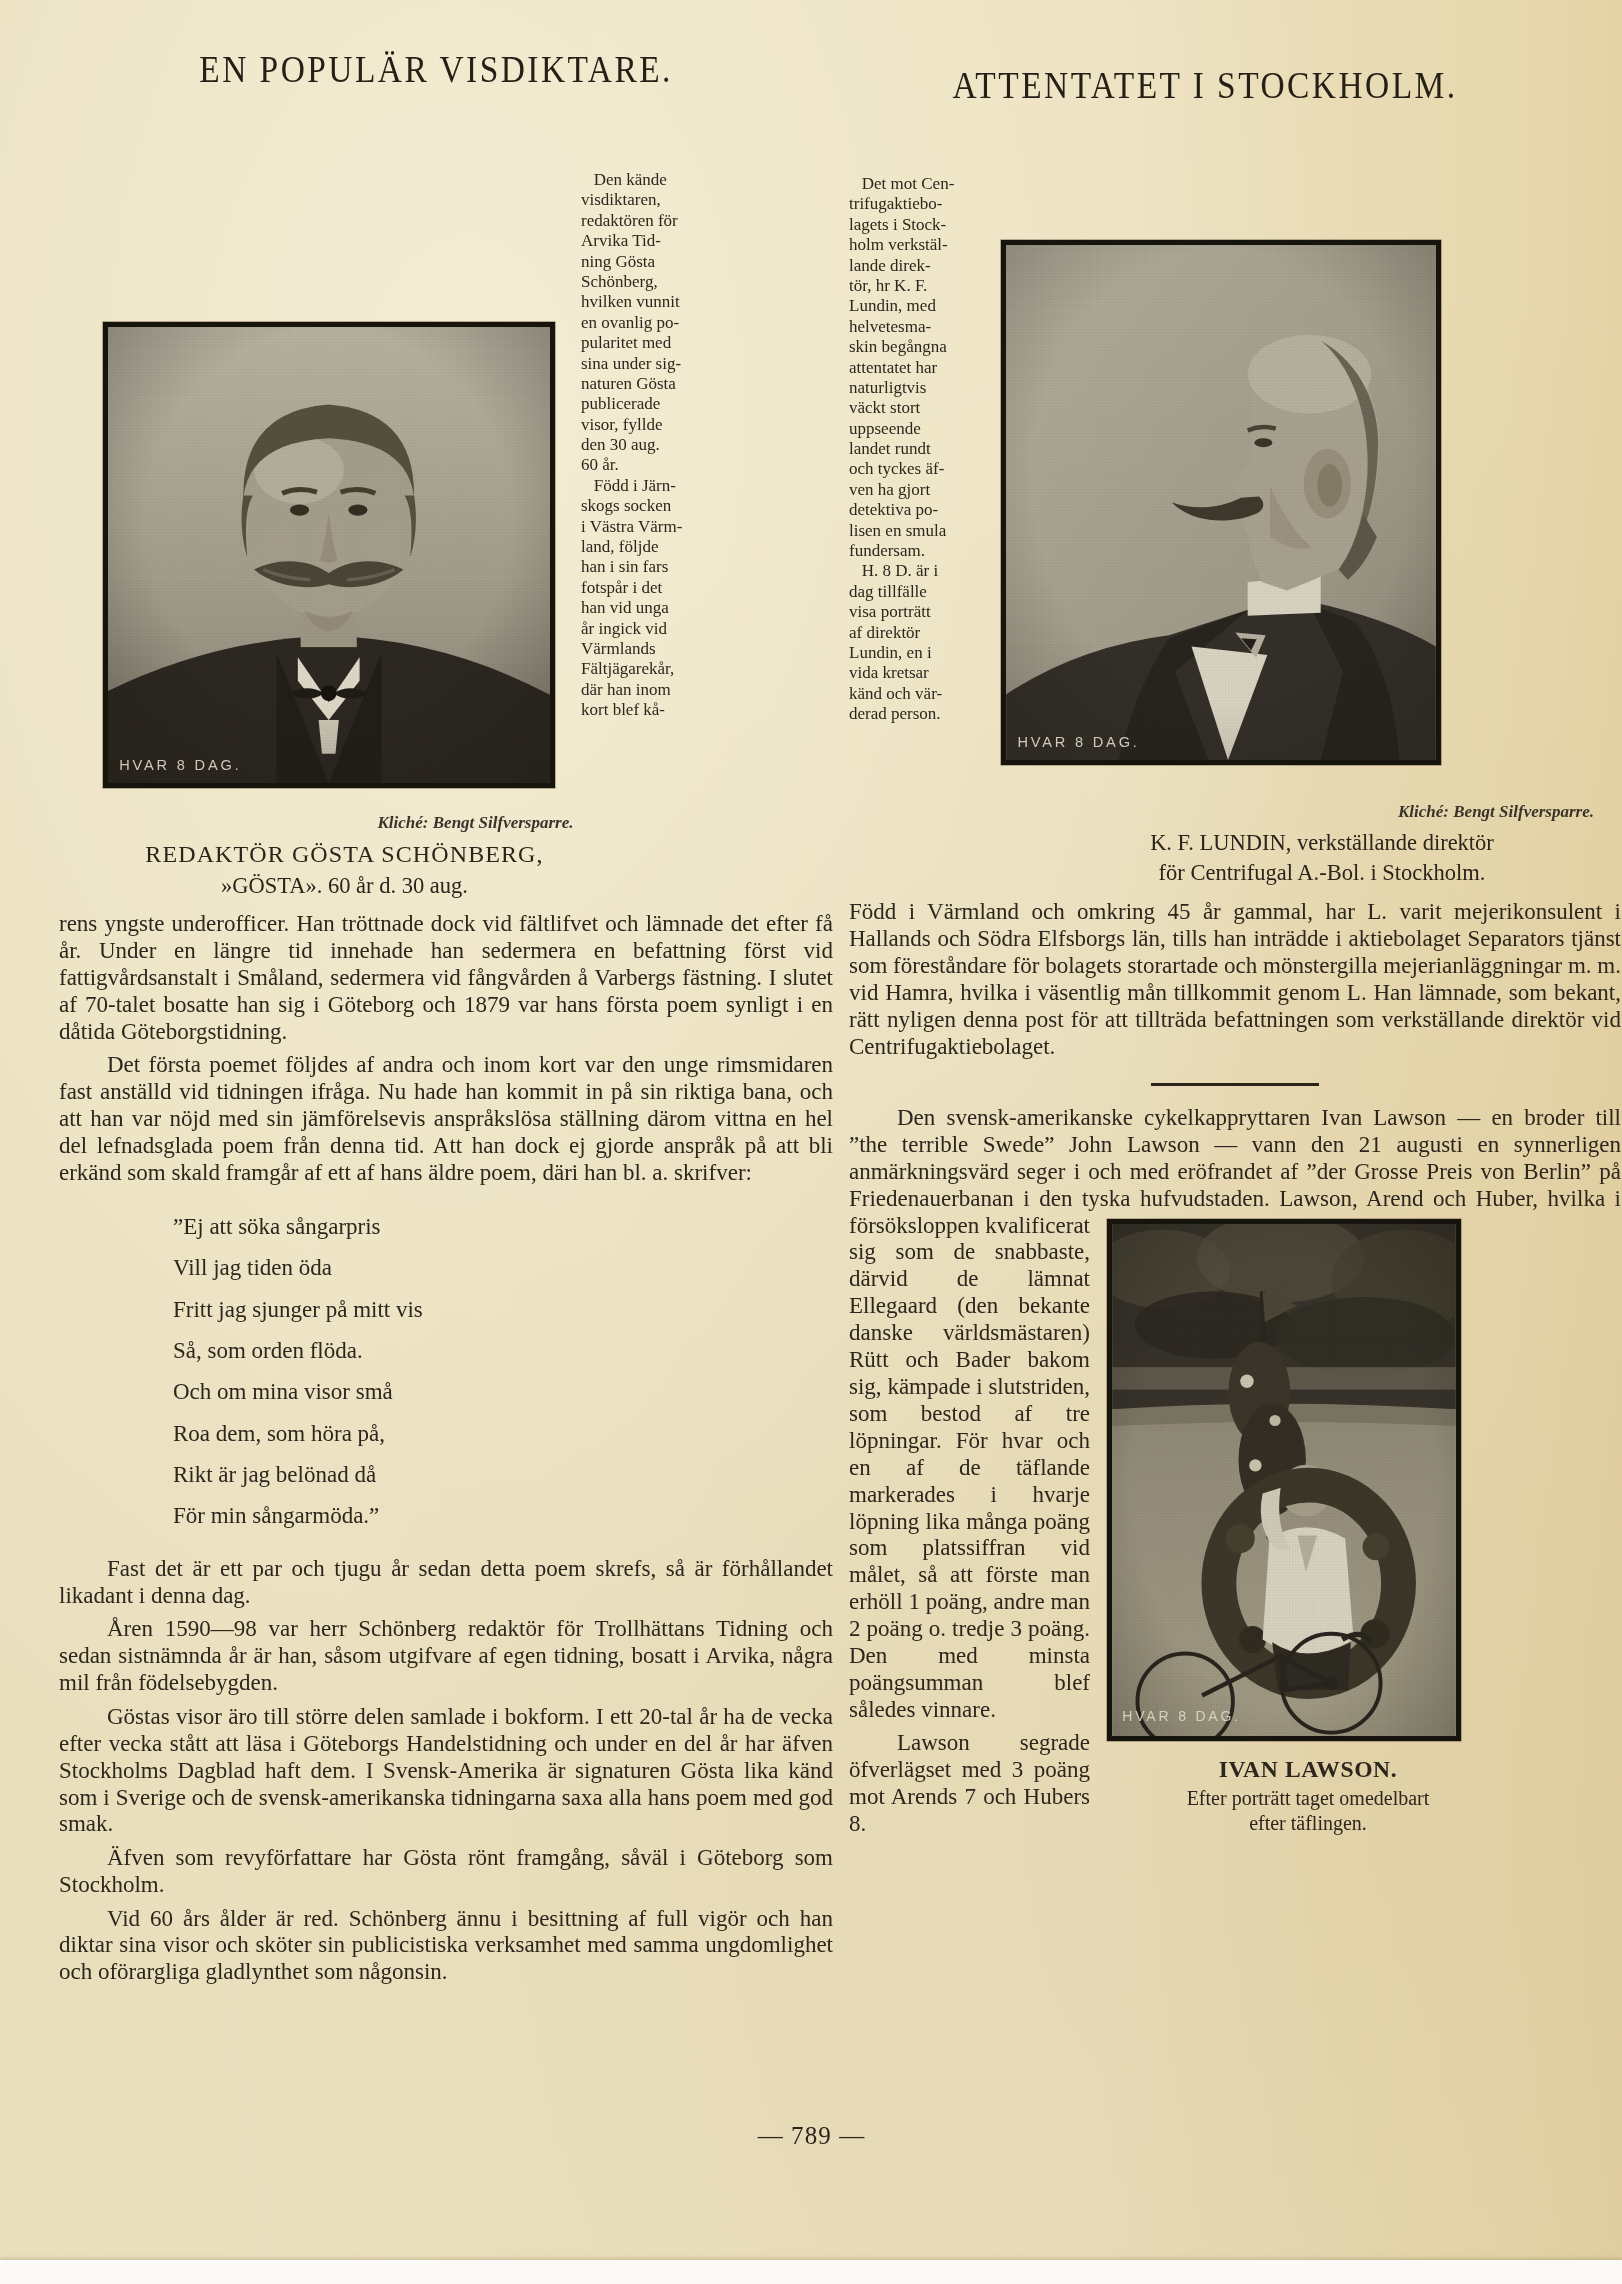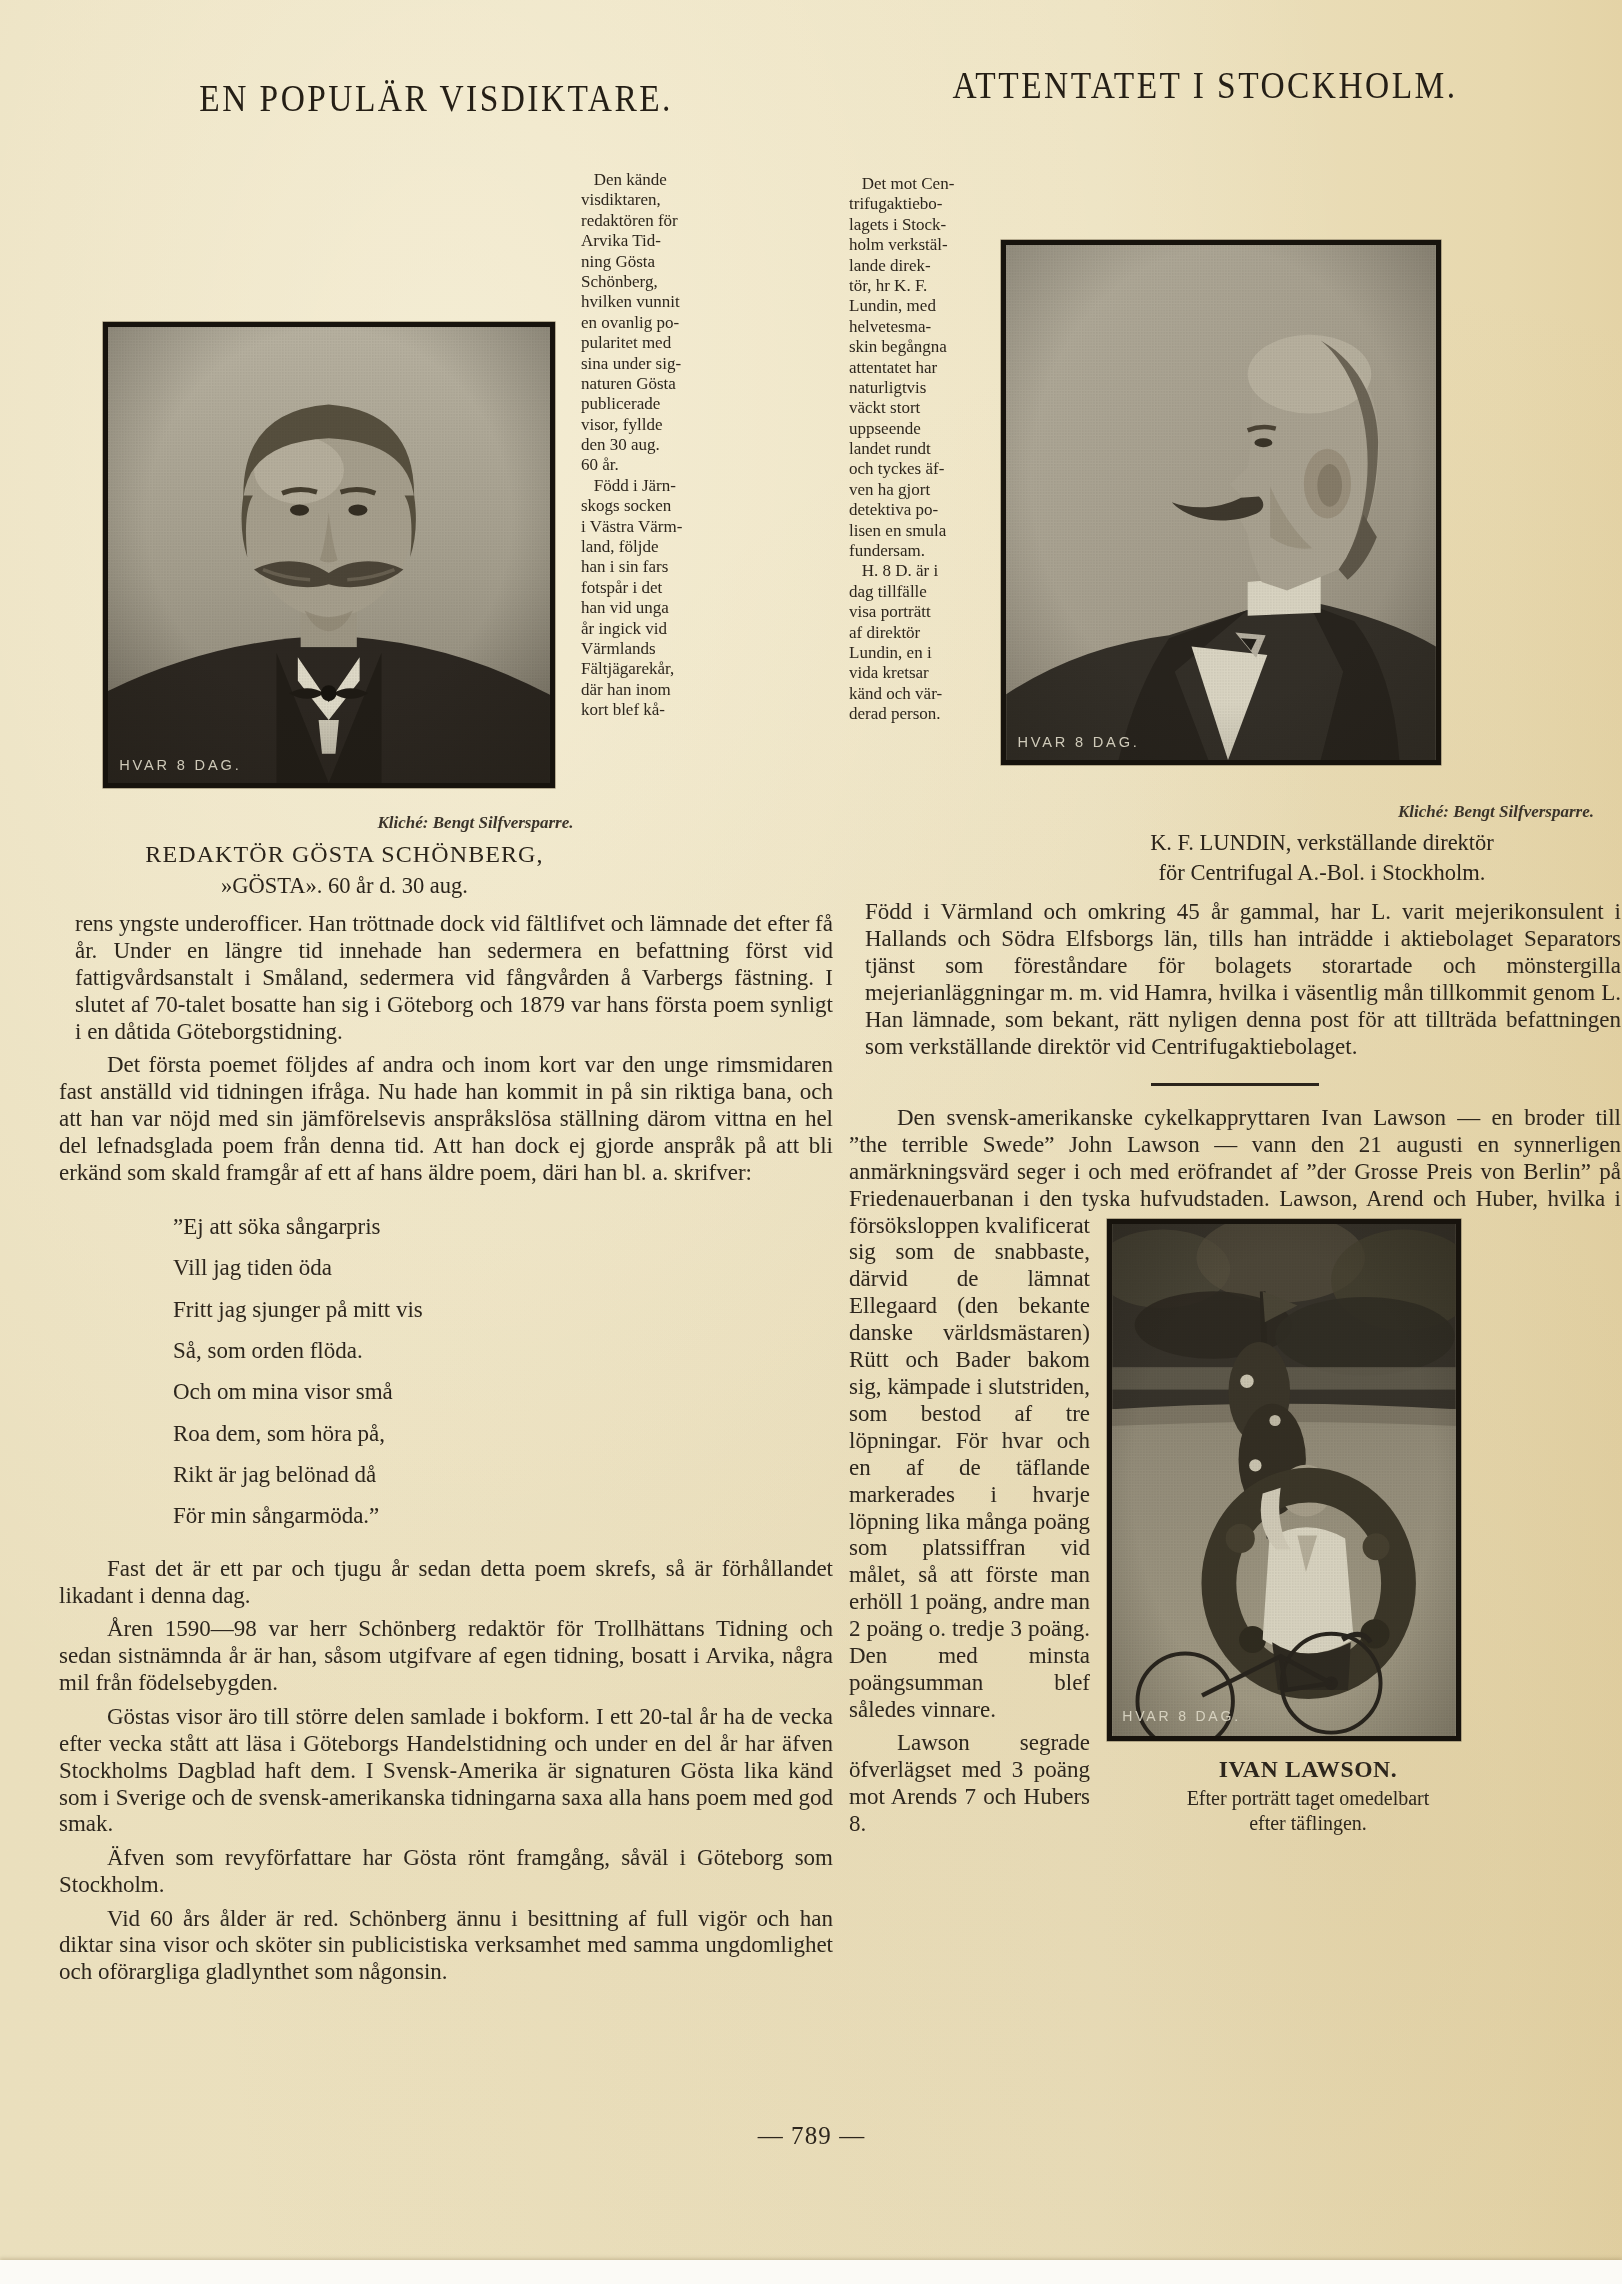--- a/index.html
+++ b/index.html
@@ -29,21 +29,21 @@
     position:absolute;border:5px solid #17130d;background:#9a9486;
     box-shadow:0 0 0 0.6px #8d8268, inset 0 -2.8px 0 rgba(244,238,220,0.75);
     line-height:0;
   }
   .caption-block{position:absolute;}
   .credit{font-size:17px;font-style:italic;font-weight:bold;color:#3a332a;text-align:right;margin:0 0 7.9px 0;}
   .cap1{font-size:24px;text-align:center;letter-spacing:1.1px;margin:0 0 5.6px 0;color:#2b241b;}
   .cap2{font-size:22.5px;text-align:center;margin:4px;color:#2b241b;}
   .flow{position:absolute;font-size:23px;line-height:1.17;text-align:justify;}
   .flow p{margin:0 0 6.7px 0;text-indent:48px;}
-  .flow p.noindent{text-indent:0;margin-left:16px;}
+  .flow p.noindent{text-indent:0;}
   .poem{margin:19px 0 19px 114px;line-height:1.8;white-space:pre-line;text-align:left;}
   .divider{width:168px;border:0;border-top:3.9px solid #2b241b;margin:22.5px auto 19px auto;}
   h2.subhead{
     margin:0 0 19px 0;font-weight:400;color:#251f16;text-align:center;
     font-size:36px;letter-spacing:2.2px;line-height:1.35;
   }
   .lawson-float{
     float:right;width:354px;margin:6.7px 160px 10px 17px;
     display:block;
   }
@@ -51,21 +51,21 @@
   .lawson-cap1{font-size:23.6px;font-weight:bold;text-align:center;margin:14.6px 0 2.2px 0;letter-spacing:0.6px;font-family:Liberation Serif, serif;}
   .lawson-cap2{font-size:20px;text-align:center;margin:0;line-height:1.25;}
   .page-number{position:absolute;font-size:25px;text-align:center;letter-spacing:1.1px;}
   svg{display:block;}
 </style>
 </head>
 <body>
 
 <div id="page">
 
-  <h1 class="headline" style="left:59px;top:76px;width:755px;">
+  <h1 class="headline" style="left:59px;top:47px;width:755px;">
     <span class="condensed">EN POPULÄR VISDIKTARE.</span>
   </h1>
 
   <figure class="photo-frame" style="left:103px;top:322px;margin:0;">
     <svg width="442" height="456" viewBox="0 0 787 812">
       <defs>
         <linearGradient id="s-bg" x1="0" y1="0" x2="0" y2="1">
           <stop offset="0" stop-color="#b7b1a0"></stop>
             <stop offset="0.55" stop-color="#a39d8c"></stop>
             <stop offset="1" stop-color="#8a8475"></stop>

